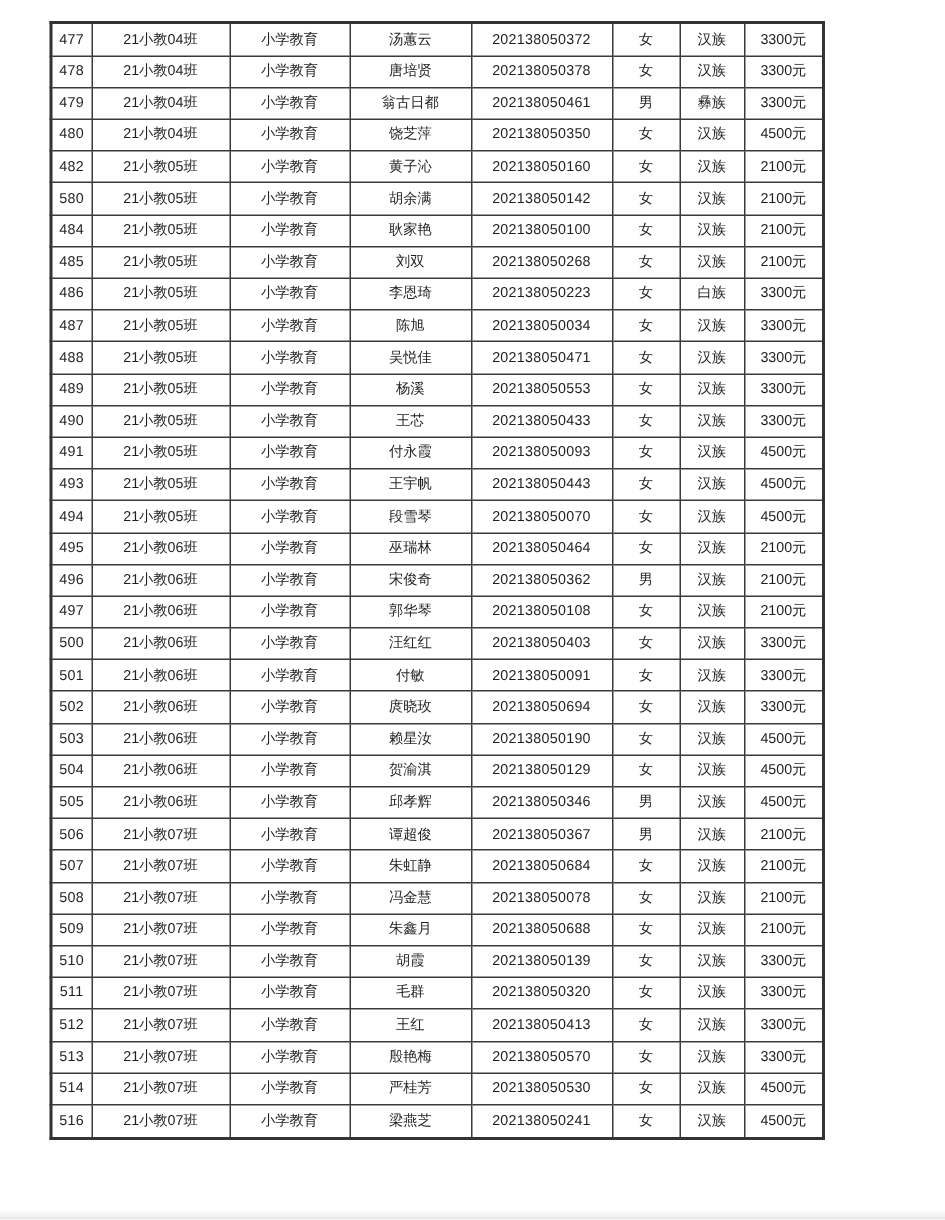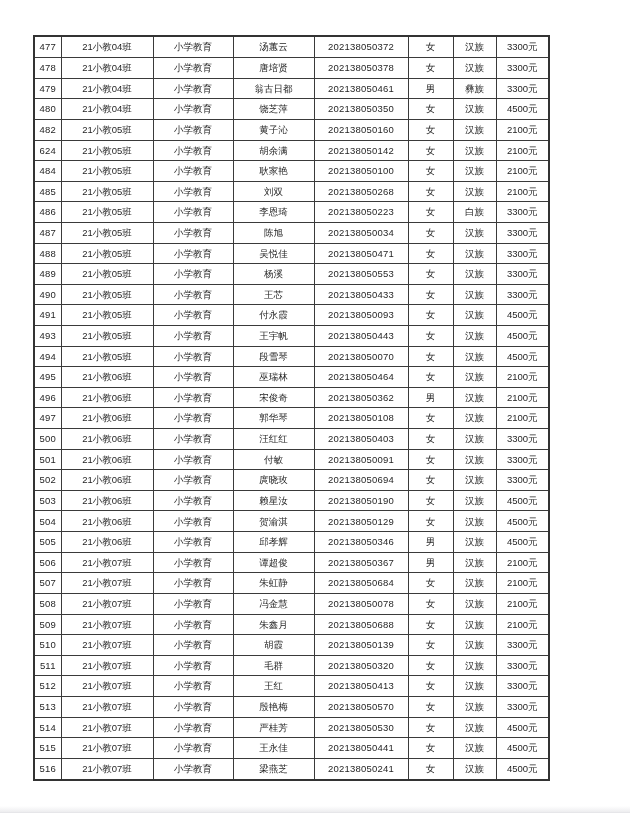--- a/index.html
+++ b/index.html
@@ -23,21 +23,21 @@
     left: 0;
     bottom: 0;
     width: 630px;
     height: 6px;
     background: linear-gradient(#ffffff, #ededef);
     border-bottom: 1px solid #e6e6e9;
   }
   table.roster {
     position: absolute;
     left: 33px;
-    top: 35px;
+    top: 14px;
     width: 515px;
     height: 746px;
     border-collapse: collapse;
     table-layout: fixed;
     padding-left: 44px;
   }
   table.roster td {
     border: 1px solid #3a3a3a;
     padding: 0 1px;
     text-align: center;
@@ -115,21 +115,21 @@
           <td class="c-index">482</td>
           <td class="c-class">21小教05班</td>
           <td class="c-major">小学教育</td>
           <td class="c-name">黄子沁</td>
           <td class="c-id">202138050160</td>
           <td class="c-gender">女</td>
           <td class="c-eth">汉族</td>
           <td class="c-amount">2100元</td>
         </tr>
         <tr>
-          <td class="c-index">624</td>
+          <td class="c-index">580</td>
           <td class="c-class">21小教05班</td>
           <td class="c-major">小学教育</td>
           <td class="c-name">胡余满</td>
           <td class="c-id">202138050142</td>
           <td class="c-gender">女</td>
           <td class="c-eth">汉族</td>
           <td class="c-amount">2100元</td>
         </tr>
         <tr>
           <td class="c-index">484</td>
@@ -400,30 +400,20 @@
           <td class="c-gender">女</td>
           <td class="c-eth">汉族</td>
           <td class="c-amount">3300元</td>
         </tr>
         <tr>
           <td class="c-index">514</td>
           <td class="c-class">21小教07班</td>
           <td class="c-major">小学教育</td>
           <td class="c-name">严桂芳</td>
           <td class="c-id">202138050530</td>
-          <td class="c-gender">女</td>
-          <td class="c-eth">汉族</td>
-          <td class="c-amount">4500元</td>
-        </tr>
-        <tr>
-          <td class="c-index">515</td>
-          <td class="c-class">21小教07班</td>
-          <td class="c-major">小学教育</td>
-          <td class="c-name">王永佳</td>
-          <td class="c-id">202138050441</td>
           <td class="c-gender">女</td>
           <td class="c-eth">汉族</td>
           <td class="c-amount">4500元</td>
         </tr>
         <tr>
           <td class="c-index">516</td>
           <td class="c-class">21小教07班</td>
           <td class="c-major">小学教育</td>
           <td class="c-name">梁燕芝</td>
           <td class="c-id">202138050241</td>

